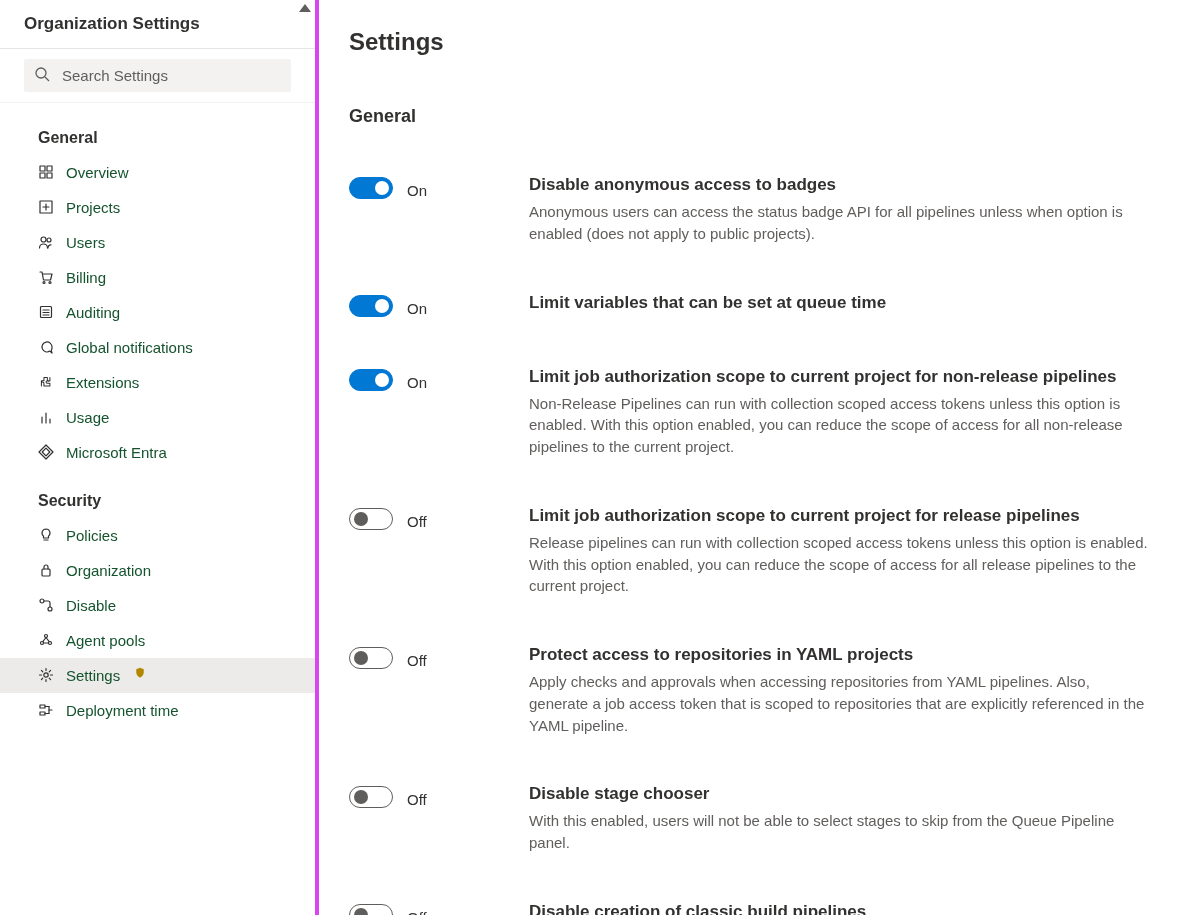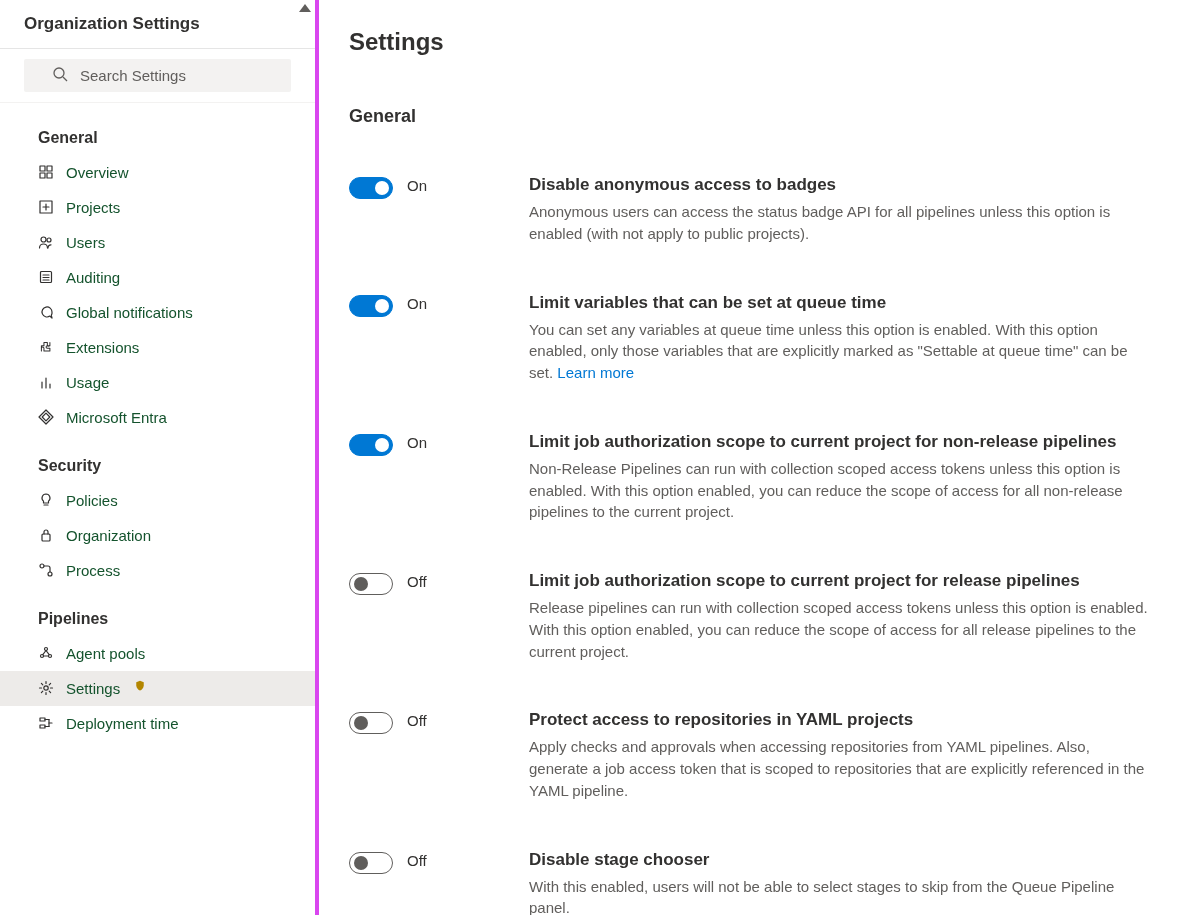--- a/index.html
+++ b/index.html
@@ -38,21 +38,21 @@
     border-left: 6px solid transparent;
     border-right: 6px solid transparent;
     border-bottom: 8px solid #605e5c;
     cursor: pointer;
   }
   .search-wrap { padding: 10px 24px 10px 24px; border-bottom: 1px solid #f3f2f1;}
   .search-box {
     display: flex; align-items: flex-start;
     background: #f3f2f1;
     border-radius: 2px;
-    padding: 7px 28px;
+    padding: 7px 10px;
     color: #605e5c;
   }
   .search-box svg { flex-shrink: 0; margin-right: 10px; }
   .search-box input {
     border: none; background: transparent; outline: none;
     font-size: 15px; color: #323130; width: 100%;
   }
   .search-box input::placeholder { color: #605e5c; }
 
   .nav-scroll {
@@ -93,21 +93,21 @@
     font-size: 18px; font-weight:600; margin: 0 0 48px 0;
   }
 
   .setting-row {
     display: flex;
     align-items: flex-start;
     margin-bottom: 48px;
     gap: 0;
   }
   .toggle-col {
-    display: flex; align-items: flex-start;
+    display: flex; align-items: flex-end;
     width: 180px;
     flex-shrink: 0;
     padding-top: 2px;
   }
   .toggle {
     width: 44px; height: 22px; border-radius: 11px;
     position: relative; cursor: pointer;
     background: #fff;
     border: 1px solid #605e5c;
     margin-right: 14px;
@@ -178,20 +178,30 @@
               <circle cx="11" cy="6" r="2"></circle>
               <path d="M1.5 14c0-2.5 2-4 4-4s4 1.5 4 4"></path>
               <path d="M10 14c0-2 1.2-3.2 3-3.2"></path>
             </svg>
           </span>
           <span>Users</span>
         </div>
         <div class="nav-item">
           <span class="icon">
             <svg width="16" height="16" viewBox="0 0 16 16" fill="none" stroke="currentColor" stroke-width="1.2" stroke-linecap="round" stroke-linejoin="round">
+              <path d="M2 3h2l1.5 8h7L14 5H5"></path>
+              <circle cx="6" cy="13.5" r="1"></circle>
+              <circle cx="12" cy="13.5" r="1"></circle>
+            </svg>
+          </span>
+          <span>Billing</span>
+        </div>
+        <div class="nav-item">
+          <span class="icon">
+            <svg width="16" height="16" viewBox="0 0 16 16" fill="none" stroke="currentColor" stroke-width="1.2" stroke-linecap="round" stroke-linejoin="round">
               <rect x="2.5" y="2.5" width="11" height="11" rx="1"></rect>
               <line x1="5" y1="6" x2="11" y2="6"></line>
               <line x1="5" y1="8.5" x2="11" y2="8.5"></line>
               <line x1="5" y1="11" x2="11" y2="11"></line>
             </svg>
           </span>
           <span>Auditing</span>
         </div>
         <div class="nav-item">
           <span class="icon">
@@ -248,23 +258,22 @@
           <span>Organization</span>
         </div>
         <div class="nav-item">
           <span class="icon">
             <svg width="16" height="16" viewBox="0 0 16 16" fill="none" stroke="currentColor" stroke-width="1.2" stroke-linecap="round" stroke-linejoin="round">
               <circle cx="4" cy="4" r="2"></circle>
               <circle cx="12" cy="12" r="2"></circle>
               <path d="M6 4h4a2 2 0 0 1 2 2v4"></path>
             </svg>
           </span>
-          <span>Process</span>
-        </div>
-        <div class="group-heading">Pipelines</div>
+          <span>Disable</span>
+        </div>
         <div class="nav-item">
           <span class="icon">
             <svg width="16" height="16" viewBox="0 0 16 16" fill="none" stroke="currentColor" stroke-width="1.2" stroke-linecap="round" stroke-linejoin="round">
               <circle cx="8" cy="4" r="1.5"></circle>
               <circle cx="4" cy="11" r="1.5"></circle>
               <circle cx="12" cy="11" r="1.5"></circle>
               <line x1="8" y1="5.5" x2="4.8" y2="9.6"></line>
               <line x1="8" y1="5.5" x2="11.2" y2="9.6"></line>
               <line x1="5.5" y1="11" x2="10.5" y2="11"></line>
             </svg>
@@ -307,33 +316,32 @@
     <div id="settings-mount">
         <div class="setting-row">
           <div class="toggle-col">
             <div class="toggle on">
               <div class="knob"></div>
             </div>
             <span class="toggle-label">On</span>
           </div>
           <div class="desc-col">
             <div class="title">Disable anonymous access to badges</div>
-            <div class="desc"><span>Anonymous users can access the status badge API for all pipelines unless this option is enabled (with not apply to public projects).</span></div>
+            <div class="desc"><span>Anonymous users can access the status badge API for all pipelines unless when option is enabled (does not apply to public projects).</span></div>
           </div>
         </div>
         <div class="setting-row">
           <div class="toggle-col">
             <div class="toggle on">
               <div class="knob"></div>
             </div>
             <span class="toggle-label">On</span>
           </div>
           <div class="desc-col">
             <div class="title">Limit variables that can be set at queue time</div>
-            <div class="desc"><span>You can set any variables at queue time unless this option is enabled. With this option enabled, only those variables that are explicitly marked as "Settable at queue time" can be set. </span><a>Learn more</a></div>
           </div>
         </div>
         <div class="setting-row">
           <div class="toggle-col">
             <div class="toggle on">
               <div class="knob"></div>
             </div>
             <span class="toggle-label">On</span>
           </div>
           <div class="desc-col">

